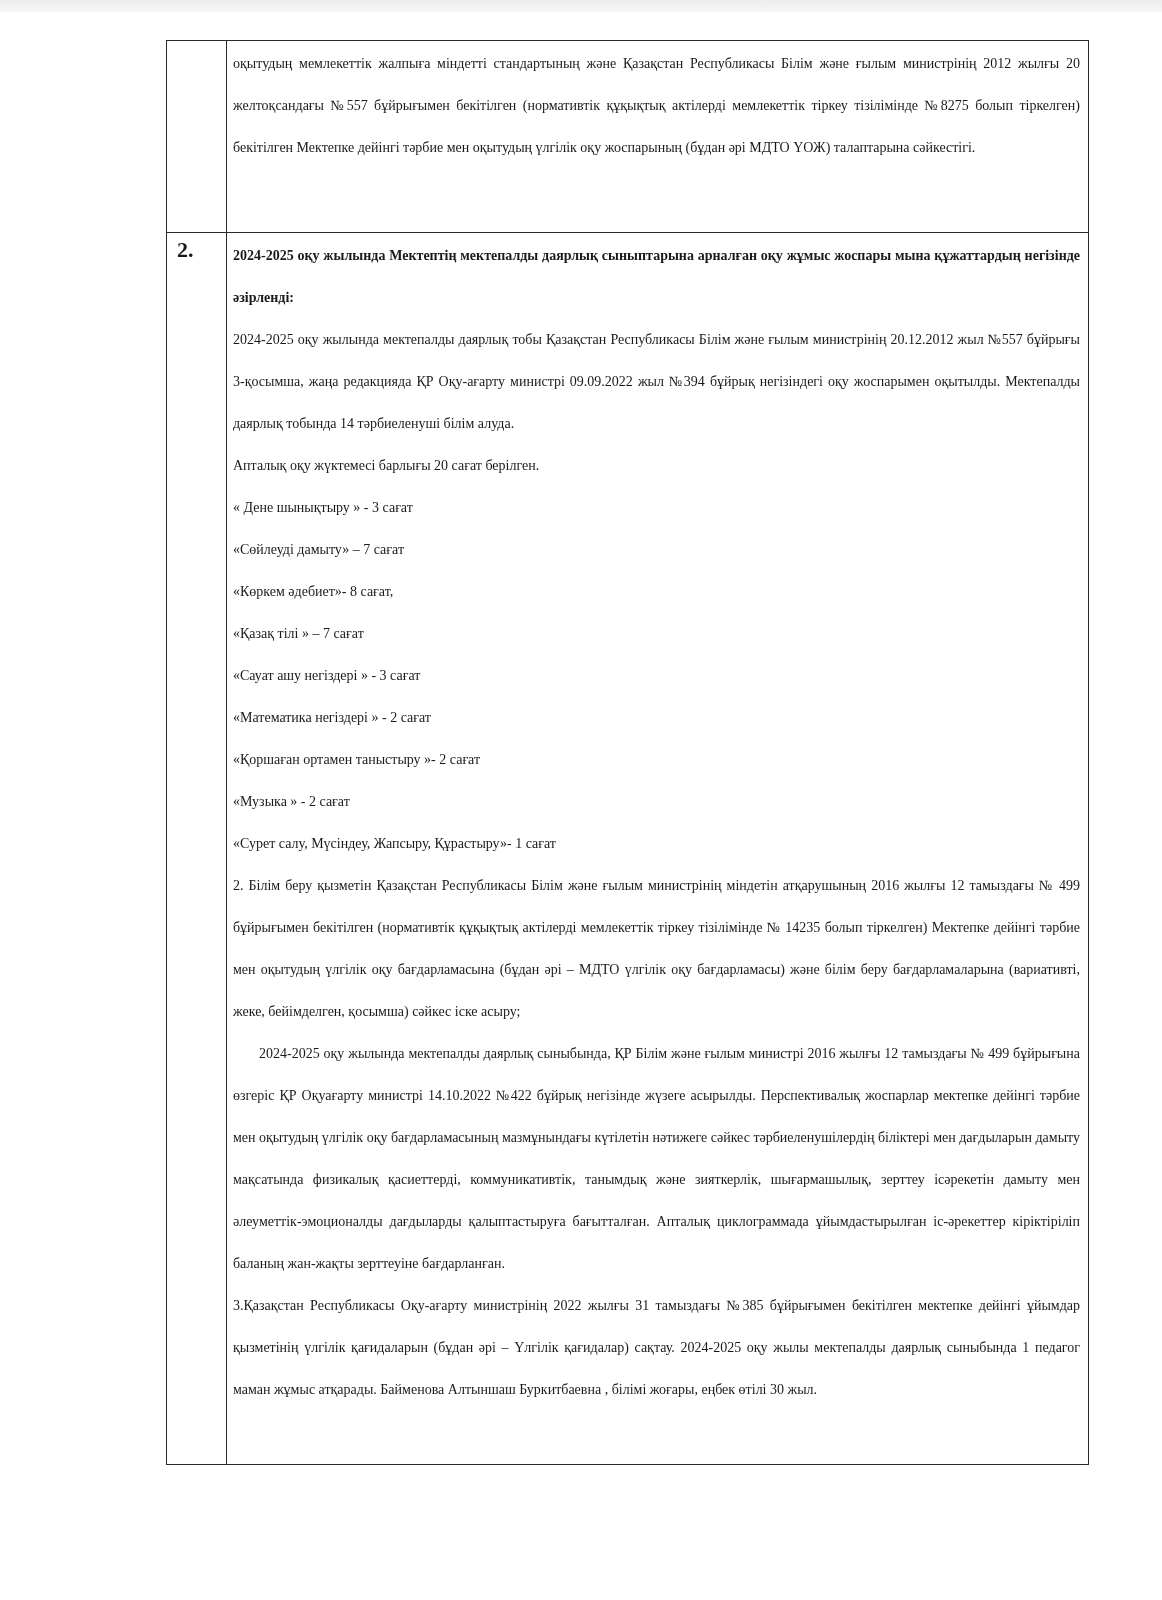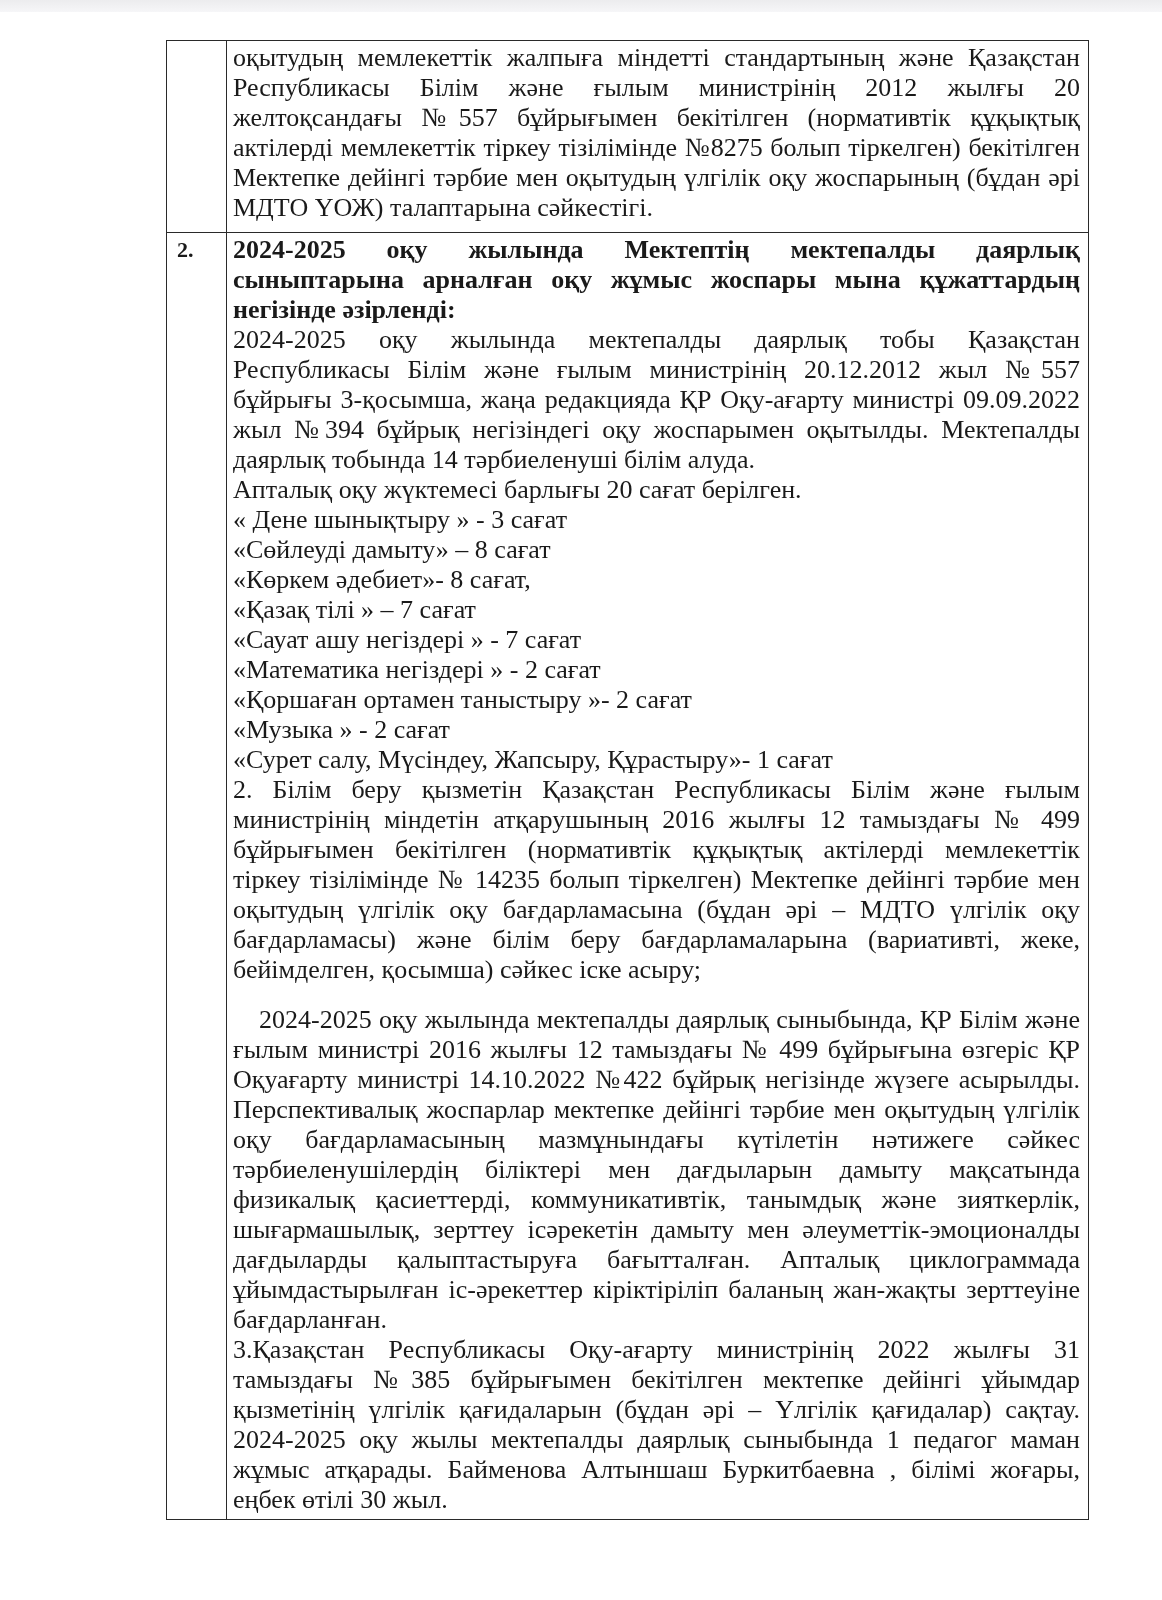--- a/index.html
+++ b/index.html
@@ -33,28 +33,28 @@
   }
   .col-num { width: 60px; }
   .num-cell {
     font-weight: bold;
     font-size: 22px;
     line-height: 30px;
     padding: 2px 0 0 10px !important;
   }
   .text-cell {
     padding: 2px 8px 4px 6px !important;
-    font-size: 26px;
-    line-height: 30px;
+    font-size: 14px;
+    line-height: 42px;
     text-align: justify;
   }
   .para { margin: 0; }
   .just-last { text-align: justify; text-align-last: left; }
   .bold { font-weight: bold; }
-  .indent { text-indent: 26px; margin-top: 20px; }
+  .indent { text-indent: 26px; }
   .line { display: block; }
   .row1 td { height: 185px; }
   .row2 td { height: 1225px; }
 </style>
 </head>
 <body>
 
 <div class="scan-band"></div>
 
 <table class="page-table">
@@ -70,24 +70,24 @@
     </td>
   </tr>
   <tr class="row2">
     <td class="num-cell">2.</td>
     <td class="text-cell">
       <p class="para bold just-last">2024-2025 оқу жылында Мектептің мектепалды даярлық сыныптарына арналған оқу жұмыс жоспары мына құжаттардың негізінде әзірленді:</p>
       <p class="para just-last">2024-2025 оқу жылында мектепалды даярлық тобы Қазақстан Республикасы Білім және ғылым министрінің 20.12.2012 жыл №557 бұйрығы 3-қосымша, жаңа редакцияда ҚР Оқу-ағарту министрі 09.09.2022 жыл №394 бұйрық негізіндегі оқу жоспарымен оқытылды. Мектепалды даярлық тобында 14 тәрбиеленуші білім алуда.</p>
       <p class="para">Апталық оқу жүктемесі барлығы 20 сағат берілген.</p>
       <div>
         <span class="line">« Дене шынықтыру » - 3 сағат</span>
-        <span class="line">«Сөйлеуді дамыту» – 8 сағат</span>
+        <span class="line">«Сөйлеуді дамыту» – 7 сағат</span>
         <span class="line">«Көркем әдебиет»- 8 сағат,</span>
         <span class="line">«Қазақ тілі » – 7 сағат</span>
-        <span class="line">«Сауат ашу негіздері » - 7 сағат</span>
+        <span class="line">«Сауат ашу негіздері » - 3 сағат</span>
         <span class="line">«Математика негіздері » - 2 сағат</span>
         <span class="line">«Қоршаған ортамен таныстыру »- 2 сағат</span>
         <span class="line">«Музыка » - 2 сағат</span>
         <span class="line">«Сурет салу, Мүсіндеу, Жапсыру, Құрастыру»- 1 сағат</span>
       </div>
       <p class="para just-last">2. Білім беру қызметін Қазақстан Республикасы Білім және ғылым министрінің міндетін атқарушының 2016 жылғы 12 тамыздағы № 499 бұйрығымен бекітілген (нормативтік құқықтық актілерді мемлекеттік тіркеу тізілімінде № 14235 болып тіркелген) Мектепке дейінгі тәрбие мен оқытудың үлгілік оқу бағдарламасына (бұдан әрі – МДТО үлгілік оқу бағдарламасы) және білім беру бағдарламаларына (вариативті, жеке, бейімделген, қосымша) сәйкес іске асыру;</p>
       <p class="para just-last indent">2024-2025 оқу жылында мектепалды даярлық сыныбында, ҚР Білім және ғылым министрі 2016 жылғы 12 тамыздағы № 499 бұйрығына өзгеріс ҚР Оқуағарту министрі 14.10.2022 №422 бұйрық негізінде жүзеге асырылды. Перспективалық жоспарлар мектепке дейінгі тәрбие мен оқытудың үлгілік оқу бағдарламасының мазмұнындағы күтілетін нәтижеге сәйкес тәрбиеленушілердің біліктері мен дағдыларын дамыту мақсатында физикалық қасиеттерді, коммуникативтік, танымдық және зияткерлік, шығармашылық, зерттеу ісәрекетін дамыту мен әлеуметтік-эмоционалды дағдыларды қалыптастыруға бағытталған. Апталық циклограммада ұйымдастырылған іс-әрекеттер кіріктіріліп баланың жан-жақты зерттеуіне бағдарланған.</p>
       <p class="para just-last">3.Қазақстан Республикасы Оқу-ағарту министрінің 2022 жылғы 31 тамыздағы №385 бұйрығымен бекітілген мектепке дейінгі ұйымдар қызметінің үлгілік қағидаларын (бұдан әрі – Үлгілік қағидалар) сақтау. 2024-2025 оқу жылы мектепалды даярлық сыныбында 1 педагог маман жұмыс атқарады. Байменова Алтыншаш Буркитбаевна , білімі жоғары, еңбек өтілі 30 жыл.</p>
     </td>
   </tr>

